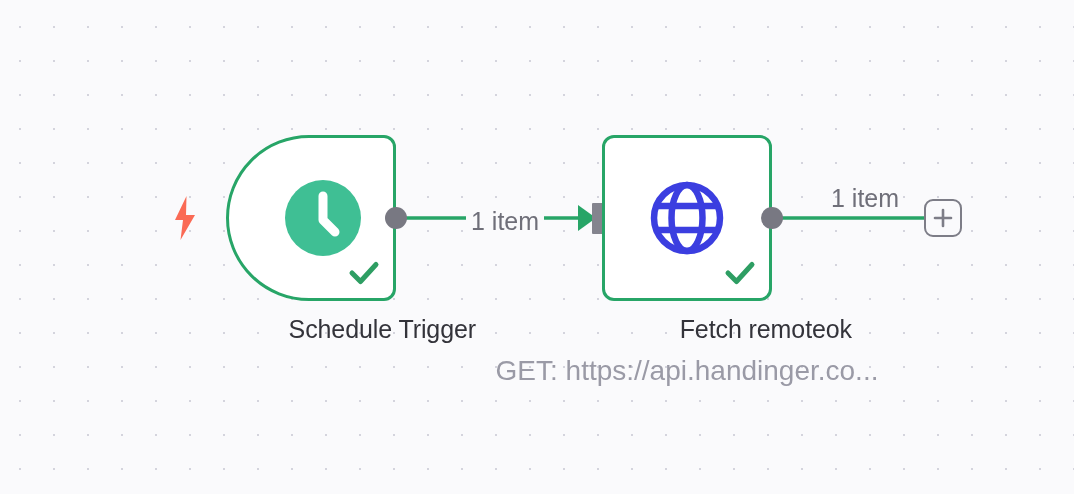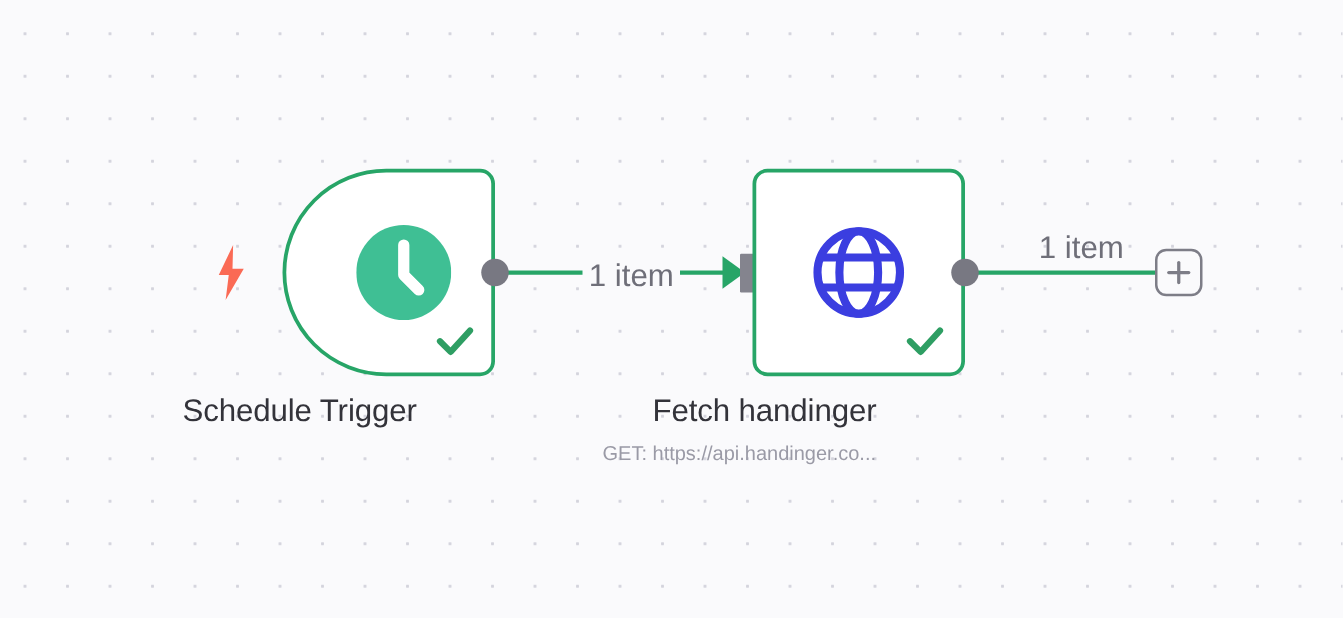--- a/index.html
+++ b/index.html
@@ -122,38 +122,38 @@
     border-radius: 9px;
     background: #fafafc;
     display: flex;
     align-items: center;
     justify-content: center;
   }
 
   
   .node-title {
     position: absolute;
-    text-align: left;
+    text-align: right;
     color: #33333a;
     font-size: 25px;
     font-weight: 400;
     white-space: nowrap;
     letter-spacing: -0.1px;
   }
   .title-trigger { left: 146px; top: 315px; width: 330px; }
   .title-http    { left: 522px; top: 315px; width: 330px; }
 
   .node-subtitle {
     position: absolute;
     left: 482px;
     top: 355px;
     width: 410px;
-    text-align: left;
+    text-align: center;
     color: #9a9aa6;
-    font-size: 16px;
+    font-size: 28px;
     font-weight: 400;
     white-space: nowrap;
   }
 
   .wire-label {
     position: absolute;
     color: #6f6f79;
     font-size: 25px;
     white-space: nowrap;
     background: #fafafc;
@@ -204,21 +204,21 @@
         <line x1="7" y1="51" x2="71" y2="51"></line>
       </g>
     </svg>
     <svg class="status-check" viewBox="0 0 34 34" xmlns="http://www.w3.org/2000/svg">
       <path d="M5 17 L13.5 25.5 L29 8.5" stroke="#2e9e63" stroke-width="5" fill="none" stroke-linecap="round" stroke-linejoin="round"></path>
     </svg>
   </div>
 
   <div class="port-out port-out-2"></div>
 
-  <div class="node-title title-http">Fetch handinger</div>
+  <div class="node-title title-http">Fetch remoteok</div>
 
   <div class="node-subtitle">GET: https://api.handinger.co...</div>
 
   <div class="wire-label wire-label-1">1 item</div>
   <div class="wire-label wire-label-2">1 item</div>
 
   <div class="plus-btn">
     <svg width="22" height="22" viewBox="0 0 22 22" xmlns="http://www.w3.org/2000/svg">
       <line x1="11" y1="3" x2="11" y2="19" stroke="#7d7d87" stroke-width="2.6" stroke-linecap="round"></line>
       <line x1="3" y1="11" x2="19" y2="11" stroke="#7d7d87" stroke-width="2.6" stroke-linecap="round"></line>

